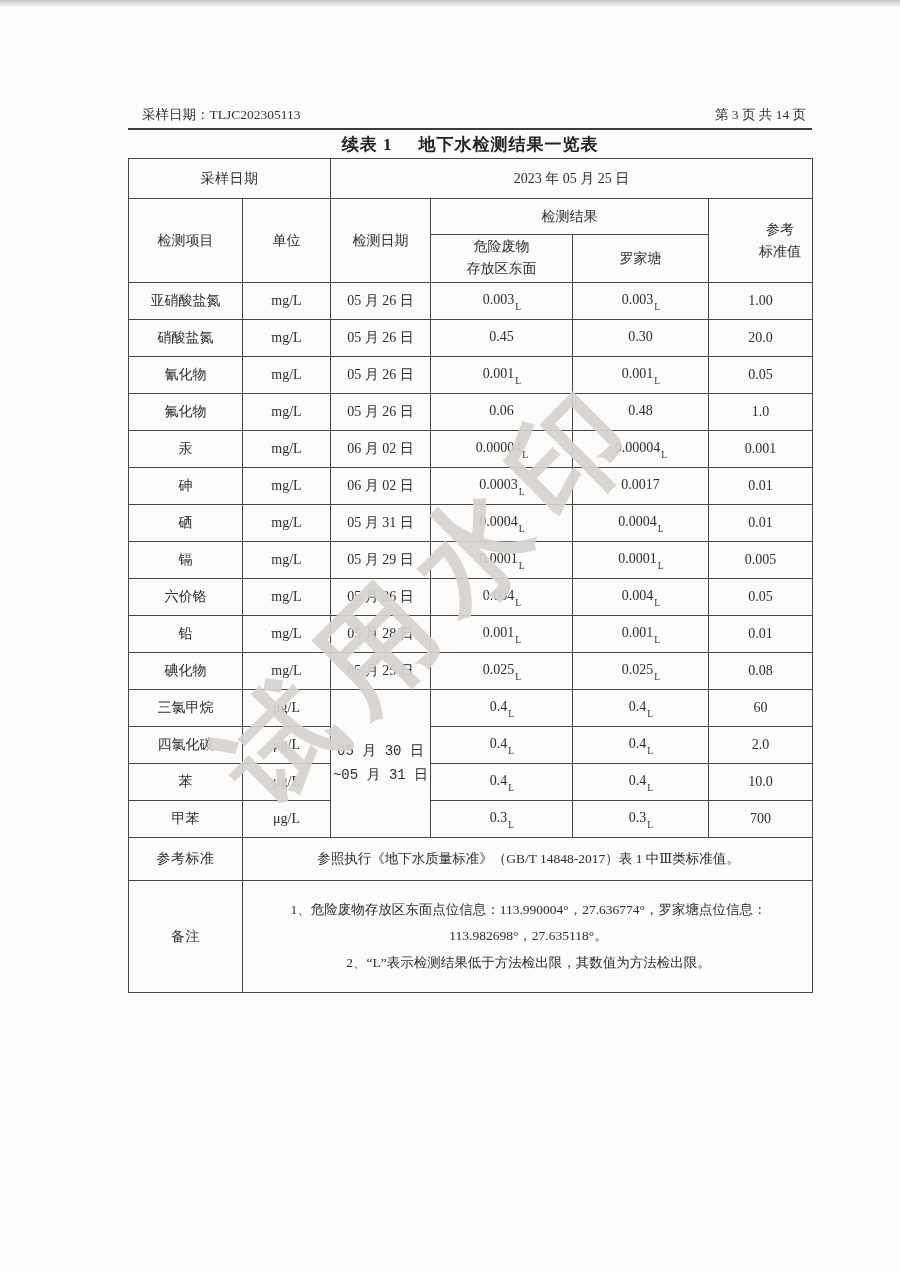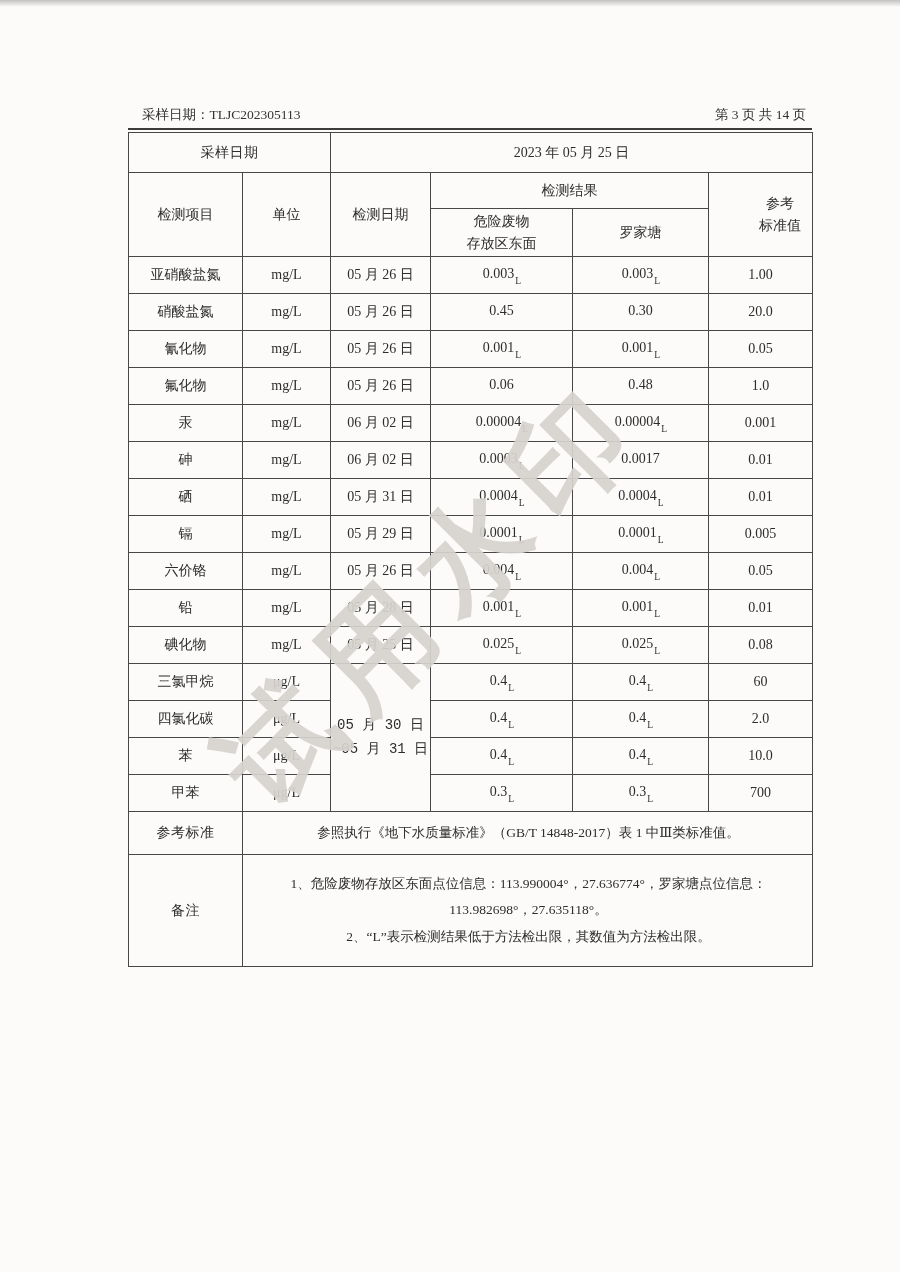--- a/index.html
+++ b/index.html
@@ -50,21 +50,21 @@
   }
   tr.r-sampling { height:40px; }
   tr.r-h1 { height:36px; }
   tr.r-h2 { height:48px; }
   tr.r-data { height:37px; }
   tr.r-refstd { height:43px; }
   tr.r-remarks { height:112px; }
 
   td.c-ref { font-weight:bold; }
   th.h-ref { font-weight:bold; line-height:1.55;padding-left:39px; }
-  th.h-site1 { line-height:1.55; }
+  th.h-site1 { line-height:1.55;font-family:Liberation Mono, monospace; }
   td.c-date-merged { line-height:1.7;font-family:Liberation Mono, monospace; }
 
   sub.sl { font-size:9.5px; position:relative; top:2px; left:1px; }
 
   td.c-refstd-text, td.c-remarks-text {
     text-align:left; padding:6px 10px 6px 12px; font-size:13.5px;
   }
   td.c-remarks-text p { line-height:1.95; }
   .label-cell { letter-spacing:0.5px; }
 
@@ -90,20 +90,23 @@
   <div class="watermark">试用水印</div>
 
   <div class="content">
 
     <div class="meta-line">
       <span><span>采样日期：</span><span>TLJC202305113</span></span>
       <span>第 3 页 共 14 页</span>
     </div>
     <div class="meta-rule"></div>
 
+    <div class="doc-title">
+      <span>续表 1</span><span class="gap"></span><span>地下水检测结果一览表</span>
+    </div>
 
     <table class="results">
       <colgroup>
         <col style="width:114px">
           <col style="width:88px">
           <col style="width:100px">
         <col style="width:142px">
           <col style="width:136px">
           <col style="width:104px">
       </colgroup>

